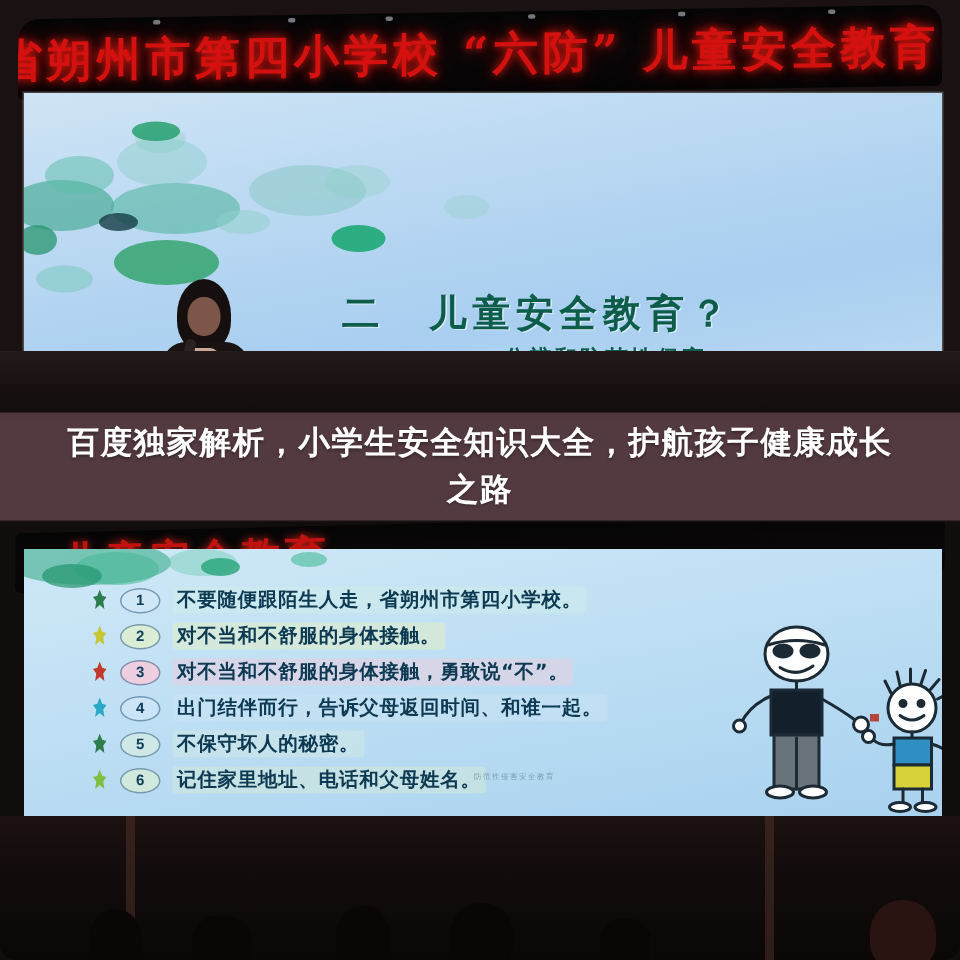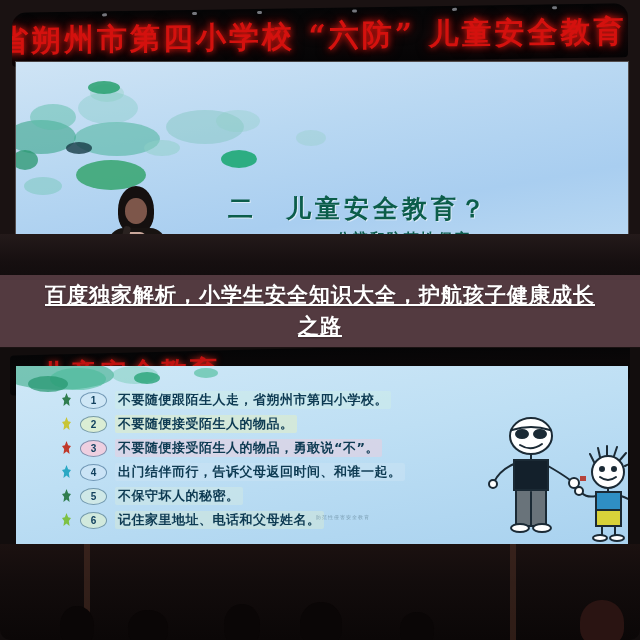--- a/index.html
+++ b/index.html
@@ -171,21 +171,20 @@
   }
   #overlay-text{
     color:#ffffff;
     font-size:21px;font-weight:bold;
     line-height:31px;
     text-align:center;
     letter-spacing:1px;
     max-width:560px;
     font-family:"DejaVu Sans","Liberation Sans",sans-serif;
     text-shadow:0 1px 2px rgba(0,0,0,.35);
-    text-decoration:underline;
   }
 </style>
 </head>
 <body>
 
 <div id="stage">
 
   <div class="photo" id="photo-top">
 
     <div class="led-banner" id="led-top">
@@ -256,28 +255,28 @@
               <span style="background: rgb(47, 125, 79); position: absolute; left: 2px; top: 1px; width: 9px; height: 13px; clip-path: polygon(50% 0%, 68% 32%, 100% 38%, 76% 62%, 84% 100%, 50% 80%, 16% 100%, 24% 62%, 0% 38%, 32% 32%);"></span>
             </span>
           <span class="num" style="background: rgba(208, 232, 246, 0.85);">1</span>
           <span class="rtext" style="background: rgba(206, 236, 232, 0.55);">不要随便跟陌生人走，省朔州市第四小学校。</span>
         </div>
         <div class="row">
           <span class="bullet">
               <span style="background: rgb(200, 197, 54); position: absolute; left: 2px; top: 1px; width: 9px; height: 13px; clip-path: polygon(50% 0%, 68% 32%, 100% 38%, 76% 62%, 84% 100%, 50% 80%, 16% 100%, 24% 62%, 0% 38%, 32% 32%);"></span>
             </span>
           <span class="num" style="background: rgba(222, 238, 206, 0.85);">2</span>
-          <span class="rtext" style="background: rgba(226, 238, 196, 0.55);">不要随便接受陌生人的物品。</span>
+          <span class="rtext" style="background: rgba(226, 238, 196, 0.55);">对不当和不舒服的身体接触。</span>
         </div>
         <div class="row">
           <span class="bullet">
               <span style="background: rgb(192, 57, 43); position: absolute; left: 2px; top: 1px; width: 9px; height: 13px; clip-path: polygon(50% 0%, 68% 32%, 100% 38%, 76% 62%, 84% 100%, 50% 80%, 16% 100%, 24% 62%, 0% 38%, 32% 32%);"></span>
             </span>
           <span class="num" style="background: rgba(243, 205, 222, 0.9);">3</span>
-          <span class="rtext" style="background: rgba(234, 206, 222, 0.55);">不要随便接受陌生人的物品，勇敢说“不”。</span>
+          <span class="rtext" style="background: rgba(234, 206, 222, 0.55);">对不当和不舒服的身体接触，勇敢说“不”。</span>
         </div>
         <div class="row">
           <span class="bullet">
               <span style="background: rgb(42, 168, 196); position: absolute; left: 2px; top: 1px; width: 9px; height: 13px; clip-path: polygon(50% 0%, 68% 32%, 100% 38%, 76% 62%, 84% 100%, 50% 80%, 16% 100%, 24% 62%, 0% 38%, 32% 32%);"></span>
             </span>
           <span class="num" style="background: rgba(205, 228, 246, 0.85);">4</span>
           <span class="rtext" style="background: rgba(203, 228, 244, 0.5); font-family: Liberation Serif, serif;">出门结伴而行，告诉父母返回时间、和谁一起。</span>
         </div>
         <div class="row">
           <span class="bullet">

